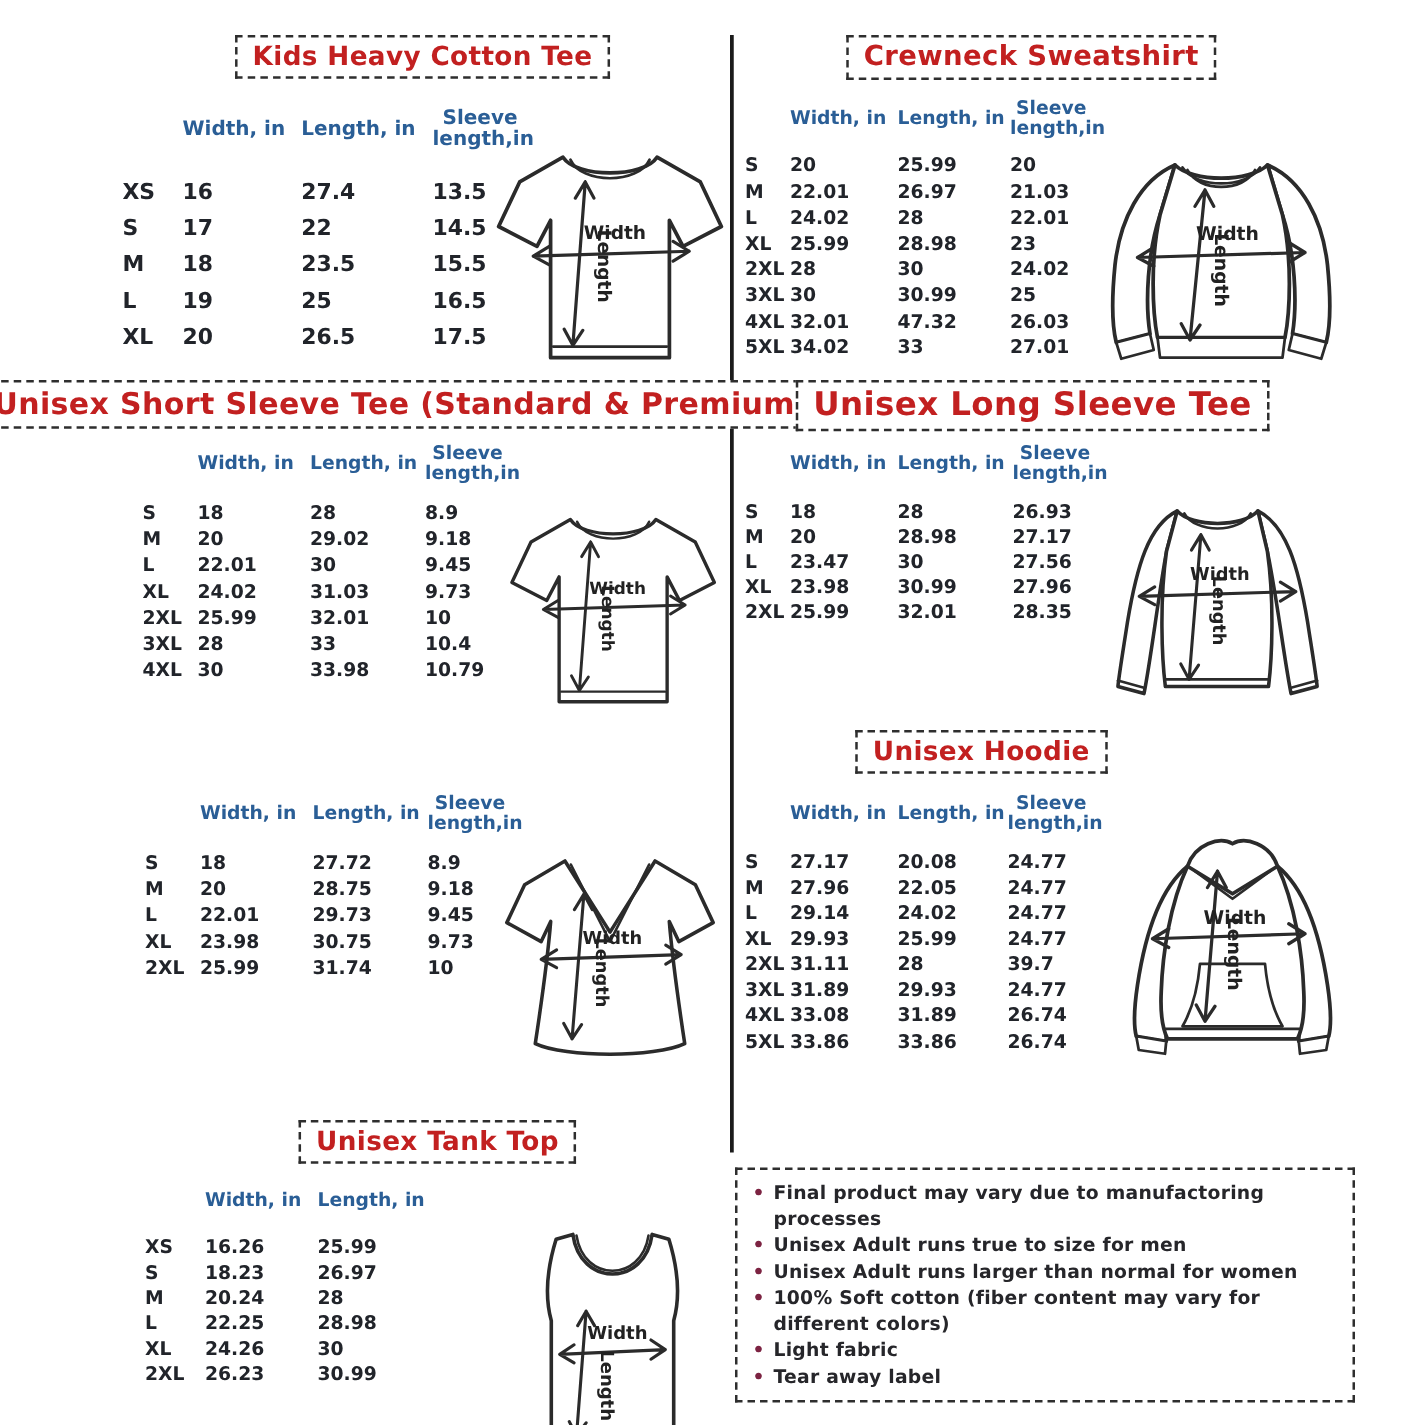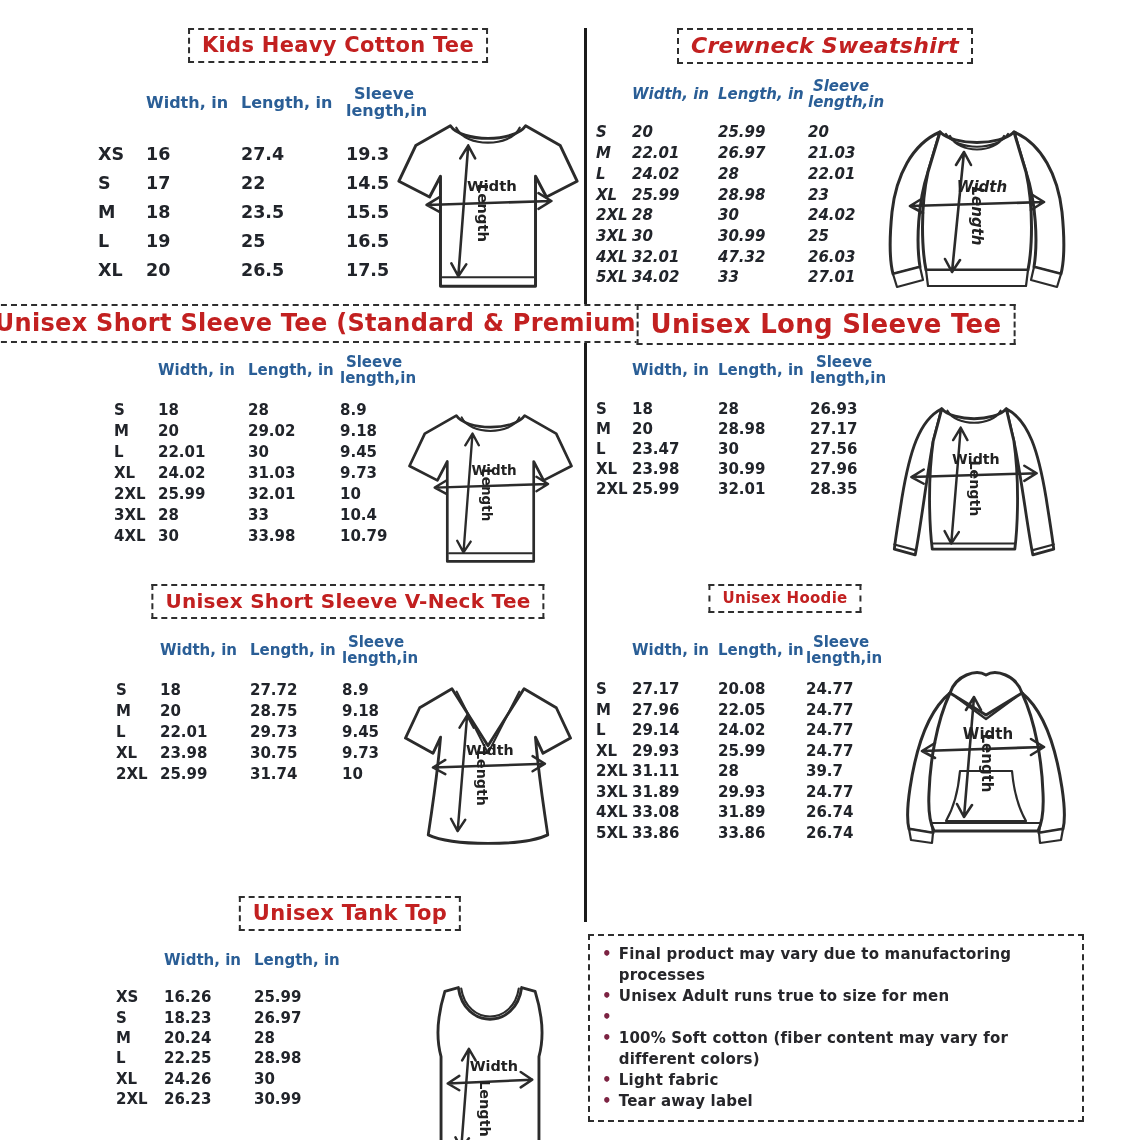--- a/index.html
+++ b/index.html
@@ -7,21 +7,21 @@
           font-family:"DejaVu Sans","Liberation Sans",sans-serif;color:#21242a;}
   .panel{position:absolute;}
   .title-box{position:absolute;top:2px;transform:translateX(-50%);white-space:nowrap;
              border:2.5px dashed #2e2e2e;background:#fff;padding:3px 12px 4px 12px;
              color:#c22020;font-weight:700;letter-spacing:.3px;}
   .t-kids{font-size:21px;}
   .t-crew{font-size:22px;}
   .t-std{font-size:24px;}
   .t-long{font-size:26px;}
   .t-vneck{font-size:20px;}
-  .t-hoodie{font-size:15px;}
+  .t-hoodie{font-size:21px;}
   .t-tank{font-size:21px;}
 
   .tbl{position:absolute;font-weight:700;}
   .trow{display:grid;align-items:center;}
   .tc{white-space:pre-line;line-height:1.05;}
   .thead .tc{color:#2a5e96;font-size:15px;font-weight:700;}
   .thead{align-items:center;}
   .tc-2l{text-align:center;padding-right:14px;}
   .size{color:#21242a;}
 
@@ -87,21 +87,21 @@
           <div class="tc size"></div>
           <div class="tc">Width, in</div>
           <div class="tc">Length, in</div>
           <div class="tc tc-2l">Sleeve
 length,in</div>
         </div>
         <div class="trow">
           <div class="tc size">XS</div>
           <div class="tc">16</div>
           <div class="tc">27.4</div>
-          <div class="tc">19.3</div>
+          <div class="tc">13.5</div>
         </div>
         <div class="trow">
           <div class="tc size">S</div>
           <div class="tc">17</div>
           <div class="tc">22</div>
           <div class="tc">14.5</div>
         </div>
         <div class="trow">
           <div class="tc size">M</div>
           <div class="tc">18</div>
@@ -129,21 +129,21 @@
         <path class="arr" d="M38,104 L164,100 M38,104 L51,96 M38,104 L51,111 M164,100 L151,92 M164,100 L151,108"></path>
       </g>
       <g>
         <path class="arr" d="M80,44 L70,176 M80,44 L72,57 M80,44 L87,57 M70,176 L63,163 M70,176 L78,164"></path>
       </g>
       <text class="svgt" x="104" y="90" text-anchor="middle">Width</text>
       <text class="svgt" transform="translate(90,112) rotate(90)" text-anchor="middle">Length</text>
     </svg>
   </section>
 
-  <section class="panel" style="left:588px;top:26px;width:532px;height:280px;font-style:italic;">
+  <section class="panel" style="left:588px;top:26px;width:532px;height:280px;">
     <div class="title-box t-crew" style="left:237px;">
       <span>Crewneck Sweatshirt</span>
     </div>
     <div class="tbl tbl-crew">
         <div class="trow thead">
           <div class="tc size"></div>
           <div class="tc">Width, in</div>
           <div class="tc">Length, in</div>
           <div class="tc tc-2l">Sleeve
 length,in</div>
@@ -341,23 +341,20 @@
       </g>
       <g>
         <path class="arr" d="M98,44 L88,166 M98,44 L90,57 M98,44 L105,57 M88,166 L81,153 M88,166 L96,154"></path>
       </g>
       <text class="svgt" x="114" y="82" text-anchor="middle">Width</text>
       <text class="svgt" transform="translate(108,108) rotate(90)" text-anchor="middle">Length</text>
     </svg>
   </section>
 
   <section class="panel" style="left:80px;top:582px;width:500px;height:280px;">
-    <div class="title-box t-vneck" style="left:268px;">
-      <span>Unisex Short Sleeve V-Neck Tee</span>
-    </div>
     <div class="tbl tbl-vneck">
         <div class="trow thead">
           <div class="tc size"></div>
           <div class="tc">Width, in</div>
           <div class="tc">Length, in</div>
           <div class="tc tc-2l">Sleeve
 length,in</div>
         </div>
         <div class="trow">
           <div class="tc size">S</div>
@@ -546,20 +543,21 @@
       <div class="note-item">
         <span class="note-bullet">•</span>
         <span>Final product may vary due to manufactoring processes</span>
       </div>
       <div class="note-item">
         <span class="note-bullet">•</span>
         <span>Unisex Adult runs true to size for men</span>
       </div>
       <div class="note-item">
         <span class="note-bullet">•</span>
+        <span>Unisex Adult runs larger than normal for women</span>
       </div>
       <div class="note-item">
         <span class="note-bullet">•</span>
         <span>100% Soft cotton (fiber content may vary for different colors)</span>
       </div>
       <div class="note-item">
         <span class="note-bullet">•</span>
         <span>Light fabric</span>
       </div>
       <div class="note-item">

